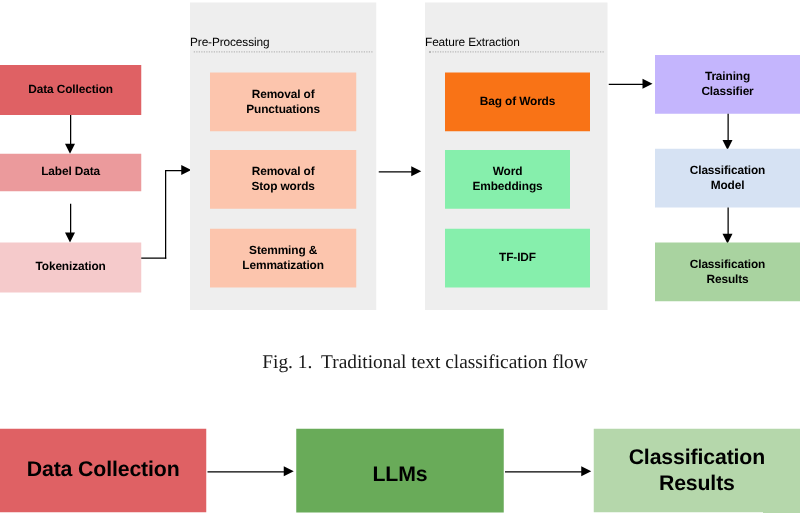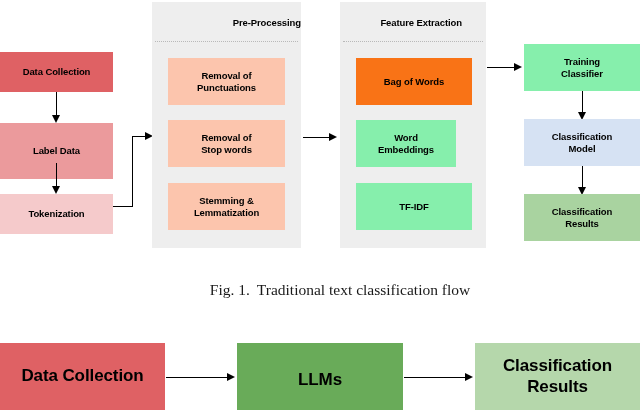--- a/index.html
+++ b/index.html
@@ -41,25 +41,26 @@
   
   .panel {
     position: absolute;
     box-sizing: border-box;
     background: #eeeeee;
   }
   .panel-title {
     position: absolute;
     left: 0;
     right: 0;
-    text-align: right;
+    text-align: left;
     font-size: 9.5px;
-    font-weight: bold;
+    font-weight: normal;
     color: #000000;
     letter-spacing: -0.1px;
+    margin-top: 12px;
   }
   .panel-sep {
     position: absolute;
     height: 0;
     border-top: 1px dotted #b9b9b9;
   }
 
   
   .ln-h {
     position: absolute;
@@ -101,21 +102,21 @@
 </head>
 <body>
 
 <div class="fig">
 
   <div class="node node-sm" style="left:0px; top:52px; width:113px; height:40px; background:#df6164;">Data Collection</div>
 
   <div class="ln-v" style="left:55.5px; top:92px; height:25px;"></div>
   <div class="arrow-d" style="left:51.5px; top:115px;"></div>
 
-  <div class="node node-sm" style="left:0px; top:123px; width:113px; height:56px; background:#eb9a9c;">Label Data</div>
+  <div class="node node-sm" style="left:0px; top:123px; width:113px; height:30px; background:#eb9a9c;">Label Data</div>
 
   <div class="ln-v" style="left:55.5px; top:163px; height:25px;"></div>
   <div class="arrow-d" style="left:51.5px; top:186px;"></div>
 
   <div class="node node-sm" style="left:0px; top:194px; width:113px; height:40px; background:#f5cacb;">Tokenization</div>
 
   <div class="ln-h" style="left:113px; top:206px; width:20px;"></div>
   <div class="ln-v" style="left:132px; top:136px; height:71px;"></div>
   <div class="ln-h" style="left:132px; top:136px; width:17px;"></div>
   <div class="arrow-r" style="left:145px; top:131.5px;"></div>
@@ -141,21 +142,21 @@
   <div class="panel-sep" style="left:343px; top:41px; width:140px;"></div>
 
   <div class="node node-sm" style="left:356px; top:58px; width:116px; height:47px; background:#f97316;">Bag of Words</div>
   <div class="node node-sm" style="left:356px; top:120px; width:100px; height:47px; background:#86efac;">Word
 Embeddings</div>
   <div class="node node-sm" style="left:356px; top:183px; width:116px; height:47px; background:#86efac;">TF-IDF</div>
 
   <div class="ln-h" style="left:487px; top:67px; width:30px;"></div>
   <div class="arrow-r" style="left:514px; top:62.5px;"></div>
 
-  <div class="node node-sm" style="left:524px; top:44px; width:116px; height:47px; background:#86efac;">Training
+  <div class="node node-sm" style="left:524px; top:44px; width:116px; height:47px; background:#c4b5fd;">Training
 Classifier</div>
 
   <div class="ln-v" style="left:581.5px; top:91px; height:23px;"></div>
   <div class="arrow-d" style="left:577.5px; top:112px;"></div>
 
   <div class="node node-sm" style="left:524px; top:119px; width:116px; height:47px; background:#d6e2f3;">Classification
 Model</div>
 
   <div class="ln-v" style="left:581.5px; top:166px; height:23px;"></div>
   <div class="arrow-d" style="left:577.5px; top:187px;"></div>

